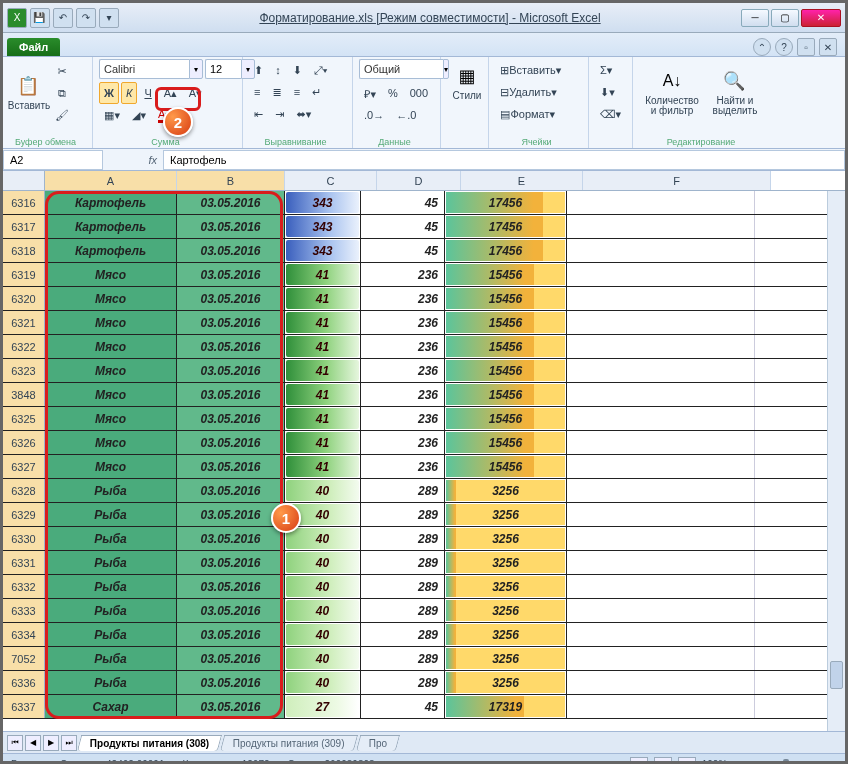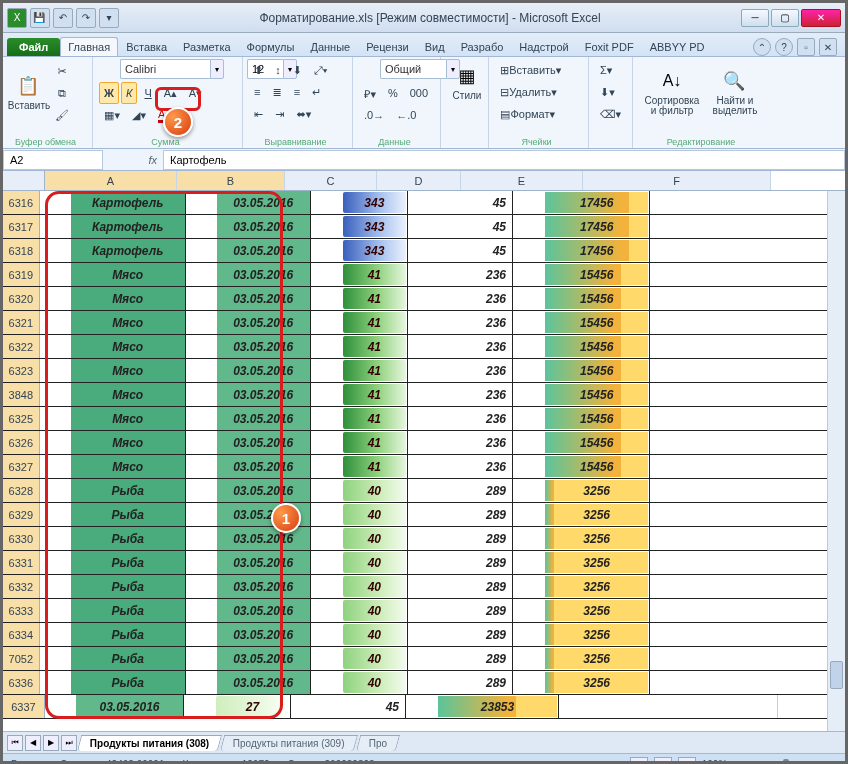--- a/index.html
+++ b/index.html
@@ -2,21 +2,21 @@
 <html><head>
 <meta charset="utf-8">
 <style>
 * { box-sizing: border-box; margin: 0; padding: 0; }
 body { font-family: "Segoe UI", Tahoma, sans-serif; font-size: 11px; background: #fff; width: 848px; height: 764px; overflow: hidden; border: 3px solid #666; position: relative; }
 
 
 .titlebar { height: 30px; background: linear-gradient(#e8eef7,#cfdef0); display: flex; align-items: center; padding: 0 4px; border-bottom: 1px solid #9ab; }
 .titlebar .qat { display: flex; gap: 3px; align-items: center; }
 .qat-btn { width: 20px; height: 20px; background: #d0e0f0; border: 1px solid #9ab; border-radius: 2px; display:flex;align-items:center;justify-content:center;font-size:10px;color:#345; }
-.title-text { flex: 1; text-align: center; color: #345; font-size: 12px; }
+.title-text { flex: 1; text-align: center; color: #345; font-size: 12px; text-decoration: underline; }
 .win-ctrl { display: flex; gap: 2px; }
 .win-btn { width: 28px; height: 18px; background: linear-gradient(#f5f9ff,#d0deef); border: 1px solid #8ab; border-radius: 2px; display:flex;align-items:center;justify-content:center; font-size:10px; }
 .win-btn.close { background: linear-gradient(#f2a,#c23); color:#fff; border-color:#a12; width:40px; }
 
 
 .tabs { height: 24px; background: linear-gradient(#e3edf9,#d3e3f5); display:flex; align-items:flex-end; padding: 0 4px; border-bottom: 1px solid #a3b8d6; }
 .tab-file { background: linear-gradient(#2a8c2b,#176e18); color:#fff; padding:3px 12px; border-radius:3px 3px 0 0; font-weight:bold; }
 .tab { padding: 3px 7px; color:#345; border: 1px solid transparent; border-bottom:none; }
 .tab.active { background:#f4f8fd; border-color:#a3b8d6; border-radius:3px 3px 0 0; }
 .tabs-right { margin-left:auto; display:flex; gap:4px; padding-right:4px; }
@@ -27,42 +27,42 @@
 .group { border-right:1px solid #c5d5ea; padding: 2px 6px 14px 6px; position:relative; display:flex; flex-direction:column; }
 .group-label { position:absolute; bottom:1px; left:0; right:4px; text-align:center; color:#5a7; font-size:9px; }
 .grp-row { display:flex; align-items:center; gap:2px; }
 .rbtn { height:22px; padding:0 4px; display:flex; align-items:center; justify-content:center; border:1px solid transparent; border-radius:2px; color:#345; font-size:11px; }
 .rbtn.on { border-color:#f0a82e; background:#ffe8a8; }
 .big-btn { width:40px; display:flex; flex-direction:column; align-items:center; justify-content:center; gap:2px; padding:4px 2px; }
 .big-btn .ico { width:26px; height:26px; display:flex;align-items:center;justify-content:center; font-size:18px; }
 .big-btn .lbl { font-size:10px; color:#345; text-align:center; line-height:1.05; }
 .font-sel { width:90px; height:20px; border:1px solid #a8bdd6; background:#fff; padding:0 4px; font-size:11px; color:#333; }
 .size-sel { width:36px; height:20px; border:1px solid #a8bdd6; background:#fff; padding:0 4px; font-size:11px; }
-.combo { display:flex;margin-left:21px;}
+.combo { display:flex;}
 .combo input { border-right:none; border-radius:2px 0 0 2px;}
 .combo .dd { width:14px; height:20px; border:1px solid #a8bdd6; background:#eef; display:flex;align-items:center;justify-content:center; font-size:8px; border-radius:0 2px 2px 0;}
 
 .ico-small { width:16px; height:16px; display:inline-flex;align-items:center;justify-content:center; font-size:11px; }
 
 
 .fbar { height:22px; border-bottom:1px solid #a3b8d6; background:#eef4fb; display:flex; align-items:center; }
 .namebox { width:100px; height:20px; border:1px solid #b5c8de; background:#fff; padding:0 6px; display:flex;align-items:center; }
 .fx { width:60px; display:flex; justify-content:flex-end; align-items:center; gap:2px; padding-right:6px; font-style:italic; color:#567;}
 .formula-input { flex:1; height:20px; border:1px solid #b5c8de; background:#fff; padding:0 6px; display:flex;align-items:center; }
 
 
 .grid-wrap { position:relative; height: 560px; overflow:hidden; }
 .col-headers { display:flex; height:20px; border-bottom:1px solid #9fb4cc; }
 .corner { width:42px; background:#e8eef7; border-right:1px solid #9fb4cc; }
 .colh { background:#e8eef7; border-right:1px solid #c5d5ea; display:flex;align-items:center;justify-content:center; color:#345; }
 .colh.sel { background:#f8dfa8; }
 .colA { width:132px; } .colB { width:108px; } .colC { width:92px; } .colD { width:84px; } .colE { width:122px; } .colF { width:188px; }
 
 .rows { }
-.row { display:flex; height:24px; border-bottom:1px solid #222;gap:31px; }
+.row { display:flex; height:24px; border-bottom:1px solid #222; }
 .rowh { width:42px; background:#f8dfa8; border-right:1px solid #9fb4cc; display:flex;align-items:center;justify-content:center; color:#345; font-size:11px; }
 .cell { border-right:1px solid #222; display:flex; align-items:center; font-style:italic; font-weight:bold; font-size:12px; }
 .cell.a { width:132px; background:#4aab7c; color:#222; justify-content:center; }
 .cell.b { width:108px; background:#61b98b; color:#222; justify-content:center; }
 .cell.c { width:76px; justify-content:center; color:#300; position:relative; }
 .cell.d { width:84px; background:#fff; color:#222; justify-content:flex-end; padding-right:6px; }
 .cell.e { width:122px; position:relative; color:#222; justify-content:center; }
 .cell.f { width:188px; background:#fff; border-right:1px solid #ccd; }
 
 
@@ -120,33 +120,20 @@
   <div class="title-text">Форматирование.xls  [Режим совместимости] - Microsoft Excel</div>
   <div class="win-ctrl">
     <div class="win-btn">─</div>
     <div class="win-btn">▢</div>
     <div class="win-btn close">✕</div>
   </div>
 </div>
 
 <div class="tabs">
   <div class="tab-file">Файл</div>
-  <div id="tabstrip" style="display: flex;">
-      <div class="tab active">Главная</div>
-      <div class="tab">Вставка</div>
-      <div class="tab">Разметка</div>
-      <div class="tab">Формулы</div>
-      <div class="tab">Данные</div>
-      <div class="tab">Рецензи</div>
-      <div class="tab">Вид</div>
-      <div class="tab">Разрабо</div>
-      <div class="tab">Надстрой</div>
-      <div class="tab">Foxit PDF</div>
-      <div class="tab">ABBYY PD</div>
-    </div>
   <div class="tabs-right">
     <div class="help-btn">⌃</div>
     <div class="help-btn">?</div>
     <div class="help-btn" style="border-radius:2px">▫</div>
     <div class="help-btn" style="border-radius:2px">✕</div>
   </div>
 </div>
 
 <div class="ribbon">
   <div class="group" style="width:90px">
@@ -212,21 +199,21 @@
     <div class="grp-row">
         <div class="rbtn">⇤</div>
         <div class="rbtn">⇥</div>
         <div class="rbtn">⬌▾</div>
       </div>
     <div class="group-label">Выравнивание</div>
   </div>
 
   <div class="group" style="width:88px">
     <div class="combo" style="width:80px">
-        <input class="font-sel" style="width: 66px;" value="Общий">
+        <input class="font-sel" style="width: 84px;" value="Общий">
         <div class="dd">▾</div>
       </div>
     <div class="grp-row" style="margin-top:3px">
         <div class="rbtn">₽▾</div>
         <div class="rbtn">%</div>
         <div class="rbtn">000</div>
       </div>
     <div class="grp-row">
         <div class="rbtn">.0→</div>
         <div class="rbtn">←.0</div>
@@ -263,21 +250,21 @@
       </div>
     <div class="grp-row">
         <div class="rbtn">⌫▾</div>
       </div>
   </div>
 
   <div class="group" style="width:140px;border-right:none">
     <div style="display:flex;height:66px">
       <div class="big-btn" style="width:66px">
           <div class="ico" style="font-size:16px">A↓</div>
-          <div class="lbl">Сортировка и фильтр</div>
+          <div class="lbl">Количество и фильтр</div>
         </div>
       <div class="big-btn" style="width:60px">
           <div class="ico">🔍</div>
           <div class="lbl">Найти и выделить</div>
         </div>
     </div>
     <div class="group-label">Редактирование</div>
   </div>
 </div>
 
@@ -638,30 +625,31 @@
         <div class="cell d">289</div>
         <div class="cell e">
           <div class="bar" style="width: 10%;"></div>
           <div class="fill" style="width: 90%;"></div>
           <span>3256</span>
         </div>
         <div class="cell f"></div>
       </div>
       <div class="row">
         <div class="rowh">6337</div>
+        <div class="cell a">Сахар</div>
         <div class="cell b">03.05.2016</div>
         <div class="cell c">
           <div class="chip chip-green2"></div>
           <span>27</span>
         </div>
         <div class="cell d">45</div>
         <div class="cell e">
           <div class="bar" style="width: 66%;"></div>
           <div class="fill" style="width: 34%;"></div>
-          <span>23853</span>
+          <span>17319</span>
         </div>
         <div class="cell f"></div>
       </div>
     </div>
   <div class="sel-outline" style="left:42px; top:20px; width:238px; height:528px"></div>
   <div class="callout" style="left:268px; top:332px">1</div>
   <div class="vscroll">
       <div class="thumb"></div>
     </div>
 </div>

